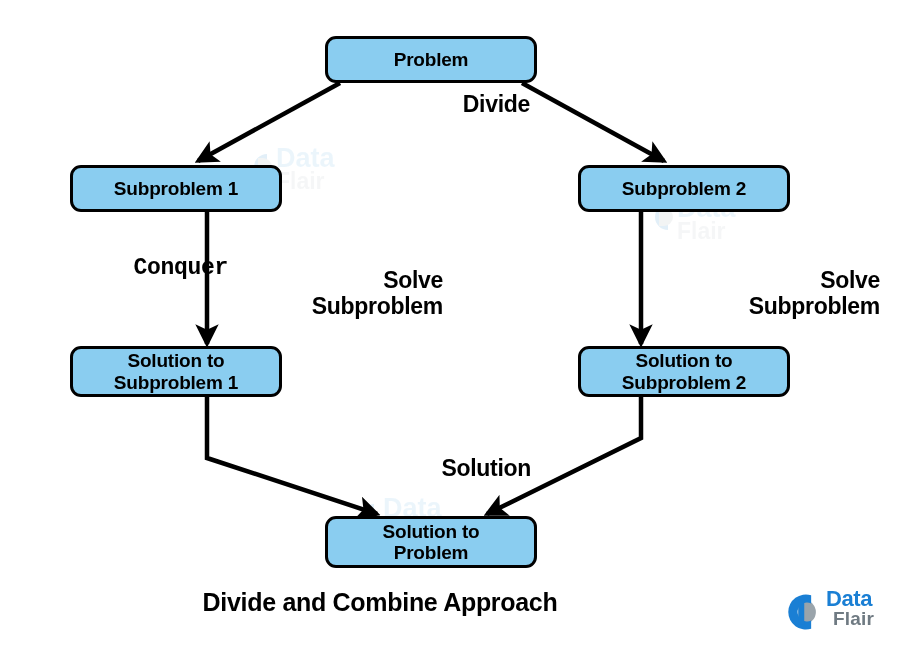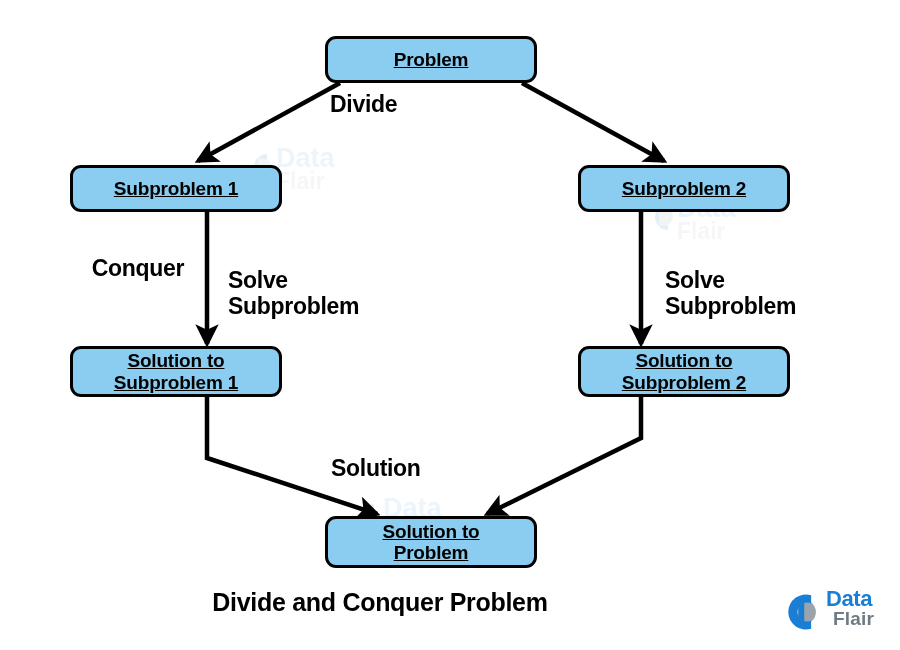--- a/index.html
+++ b/index.html
@@ -59,30 +59,30 @@
     display: flex;
     align-items: center;
     justify-content: center;
     text-align: center;
     color: #000000;
     font-weight: bold;
     font-size: 19px;
     line-height: 1.12;
     letter-spacing: -0.2px;
   }
-  .node span { display: block; text-decoration: underline; }
+  .node span { display: block; }
 
   
   .edge-label {
     position: absolute;
     color: #000000;
     font-weight: bold;
     font-size: 23px;
     line-height: 1.12;
-    text-align: left;
+    text-align: right;
     white-space: pre-line;
     letter-spacing: -0.3px;
   }
 
   
   #caption {
     position: absolute;
     left: 0;
     top: 588px;
     width: 760px;
@@ -201,31 +201,31 @@
 
   <div class="node" style="left:325px; top:516px; width:212px; height:52px;">
     <div>
       <span>Solution to</span>
       <span>Problem</span>
     </div>
   </div>
 
   <div class="edge-label" style="left:330px; top:92px; width:200px;">Divide</div>
 
-  <div class="edge-label" style="left:48px; top:256px; width:180px; text-align:center;">Conquer</div>
+  <div class="edge-label" style="left:48px; top:256px; width:180px; text-align:right;font-family:Liberation Mono, monospace;">Conquer</div>
 
   <div class="edge-label" style="left:228px; top:268px; width:215px;">Solve
 Subproblem</div>
 
   <div class="edge-label" style="left:665px; top:268px; width:215px;">Solve
 Subproblem</div>
 
   <div class="edge-label" style="left:331px; top:456px; width:200px;">Solution</div>
 
-  <div id="caption">Divide and Conquer Problem</div>
+  <div id="caption">Divide and Combine Approach</div>
 
   <div id="brand">
     <svg width="46" height="46" viewBox="0 0 34 34" style="position:absolute;left:0;top:3px;">
       <path d="M15 8 h4 a9 9 0 0 1 0 18 h-4 z" fill="#9aa4ab"></path>
       <path d="M24.5 4.6 A13 13 0 1 0 24.5 29.4 L24.5 23.3 A7 7 0 1 1 24.5 10.7 Z" fill="#1a7fd4"></path>
       <rect x="15" y="8" width="4.4" height="18" fill="#1a7fd4"></rect>
     </svg>
     <div class="brand-text">
       <span class="brand-data">Data</span><br>
       <span class="brand-flair">Flair</span>

